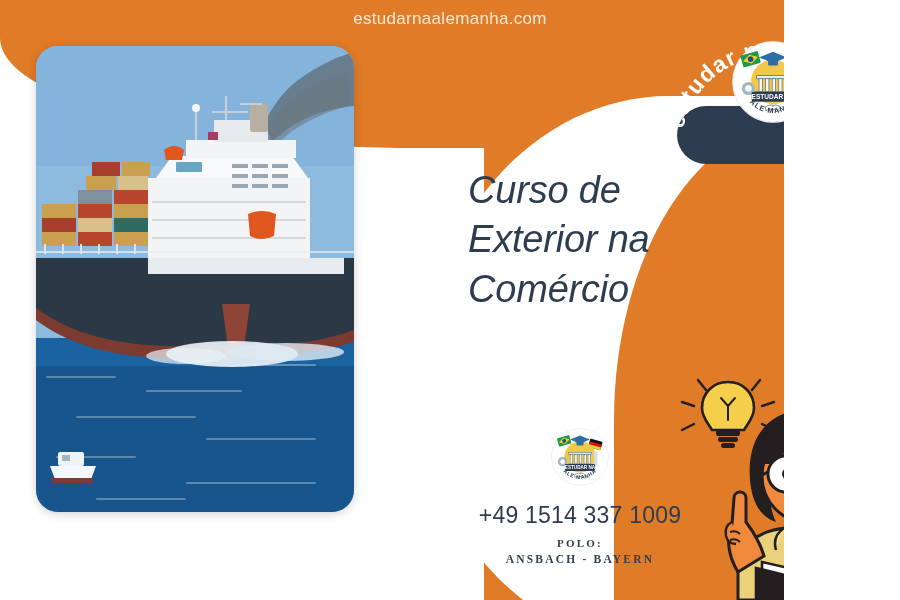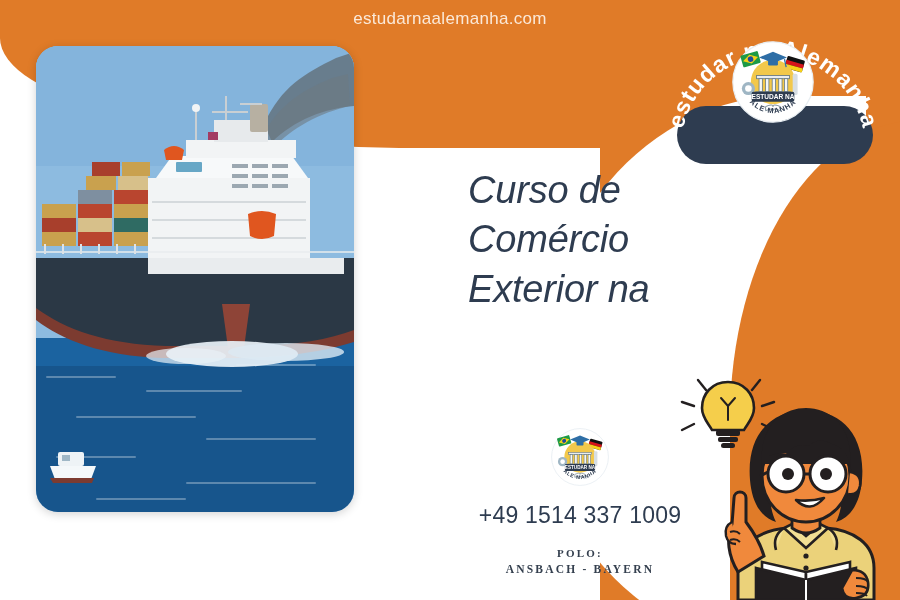--- a/index.html
+++ b/index.html
@@ -2,21 +2,21 @@
 <html><head>
 <meta charset="utf-8">
 <style>
   html,body{margin:0;padding:0;}
   body{
     width:900px;height:600px;overflow:hidden;
     font-family:"Liberation Sans", sans-serif;
     background:#ffffff;
   }
   .canvas{
-    position:relative;width:900px;height:600px;overflow:hidden;
+    position:relative;width:784px;height:600px;overflow:hidden;
     background:#ffffff;
   }
 
   
   .orange-top{
     position:absolute;left:0;top:0;width:900px;height:148px;
     background:#E07B28;
     border-bottom-left-radius:420px 110px;
     border-bottom-right-radius:0 0;
     z-index:1;
@@ -116,21 +116,21 @@
   .cta-wa{
     position:absolute;left:133px;top:-1px;width:40px;height:40px;
     border-radius:50%;background:#21A84C;
     display:flex;align-items:center;justify-content:center;
   }
   .phone{
     margin-top:16px;color:#2E3C50;font-size:23px;font-weight:500;
     letter-spacing:.2px;
   }
   .polo{
-    margin-top:18px;color:#35404F;font-size:11px;font-weight:bold;
+    margin-top:8px;color:#35404F;font-size:11px;font-weight:bold;
     letter-spacing:2.2px;font-family:"Liberation Serif", serif;
   }
   .polo2{
     margin-top:4px;color:#35404F;font-size:11.5px;font-weight:bold;
     letter-spacing:2.2px;font-family:"Liberation Serif", serif;
   }
 
   
   .character{
     position:absolute;left:676px;top:372px;width:224px;height:228px;z-index:10;
@@ -326,22 +326,22 @@
         <rect x="8" y="0" width="26" height="14" rx="2" fill="#EEF3F6"></rect>
         <rect x="12" y="3" width="8" height="6" fill="#9FB7C6"></rect>
         <path d="M 0 14 L 46 14 L 40 30 L 6 30 Z" fill="#F4F8FA"></path>
         <path d="M 0 26 L 44 26 L 42 31 L 3 31 Z" fill="#7C3B30"></path>
       </g>
     </svg>
   </div>
 
   <div class="headline">
     <div>Curso de</div>
+    <div>Exterior na</div>
     <div>Comércio</div>
-    <div>Exterior na</div>
   </div>
 
   <div class="contact">
 
     <svg class="mini-emblem" viewBox="0 0 100 100">
       <circle cx="50" cy="50" r="49" fill="#ffffff" stroke="#E8EEF2" stroke-width="1.5"></circle>
       <g transform="translate(10,18) rotate(-16)">
         <rect x="0" y="0" width="22" height="15" rx="1.5" fill="#1E9A46"></rect>
         <polygon points="11,2 20.5,7.5 11,13 1.5,7.5" fill="#F7D117"></polygon>
         <circle cx="11" cy="7.5" r="3.4" fill="#1F4A9B"></circle>

